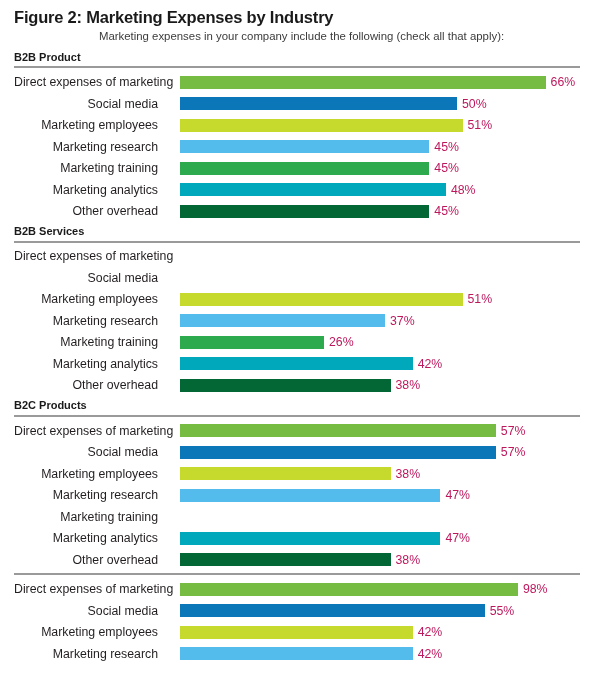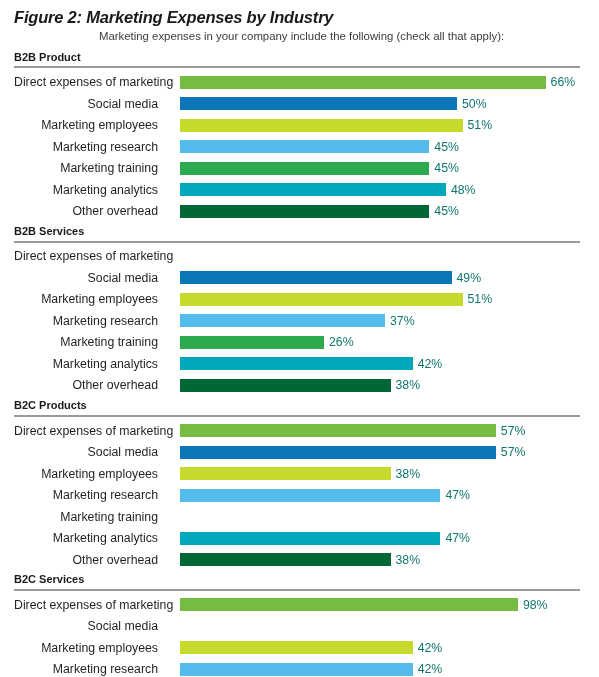--- a/index.html
+++ b/index.html
@@ -18,21 +18,20 @@
     width: 599px; height: 677px;
     padding: 6px 10px 0 14px;
   }
   .fig-title {
     font-size: 16.5px;
     font-weight: bold;
     letter-spacing: -0.2px;
     color: #1a1a1a;
     margin: 2px 0 3px 0;
     line-height: 1.15;
-    font-style: italic;
   }
   .fig-subtitle {
     font-size: 11.4px;
     color: #3b3b3b;
     margin: 0 0 7px 0;
     line-height: 1.2;
     text-align: center;
   }
   .section { margin-bottom: 3px; }
   .section-header {
@@ -69,21 +68,21 @@
     align-items: center;
     flex: 1;
     height: 100%;
   }
   .bar {
     height: 13px;
     display: block;
   }
   .bar-value {
     font-size: 12.3px;
-    color: #0f766e;
+    color: #be185d;
     padding-left: 5px;
     white-space: nowrap;
     line-height: 1;
   }
 </style>
 </head>
 <body>
 
 <div class="page">
 
@@ -148,24 +147,20 @@
       </div>
       <div class="section">
         <div class="section-header">B2B Services</div>
         <div class="section-rule"></div>
         <div class="rows">
           <div class="row">
             <div class="row-label">Direct expenses of marketing</div>
           </div>
           <div class="row">
             <div class="row-label">Social media</div>
-            <div class="bar-area">
-              <div class="bar" style="width: 271.5px; background: rgb(12, 119, 184);"></div>
-              <div class="bar-value">49%</div>
-            </div>
           </div>
           <div class="row">
             <div class="row-label">Marketing employees</div>
             <div class="bar-area">
               <div class="bar" style="width: 282.5px; background: rgb(198, 217, 45);"></div>
               <div class="bar-value">51%</div>
             </div>
           </div>
           <div class="row">
             <div class="row-label">Marketing research</div>
@@ -242,32 +237,35 @@
           <div class="row">
             <div class="row-label">Other overhead</div>
             <div class="bar-area">
               <div class="bar" style="width: 210.5px; background: rgb(3, 102, 53);"></div>
               <div class="bar-value">38%</div>
             </div>
           </div>
         </div>
       </div>
       <div class="section">
-        <div class="section-header">B2C Services</div>
         <div class="section-rule"></div>
         <div class="rows">
           <div class="row">
             <div class="row-label">Direct expenses of marketing</div>
             <div class="bar-area">
               <div class="bar" style="width: 337.9px; background: rgb(118, 188, 67);"></div>
               <div class="bar-value">98%</div>
             </div>
           </div>
           <div class="row">
             <div class="row-label">Social media</div>
+            <div class="bar-area">
+              <div class="bar" style="width: 304.7px; background: rgb(12, 119, 184);"></div>
+              <div class="bar-value">55%</div>
+            </div>
           </div>
           <div class="row">
             <div class="row-label">Marketing employees</div>
             <div class="bar-area">
               <div class="bar" style="width: 232.7px; background: rgb(198, 217, 45);"></div>
               <div class="bar-value">42%</div>
             </div>
           </div>
           <div class="row">
             <div class="row-label">Marketing research</div>

